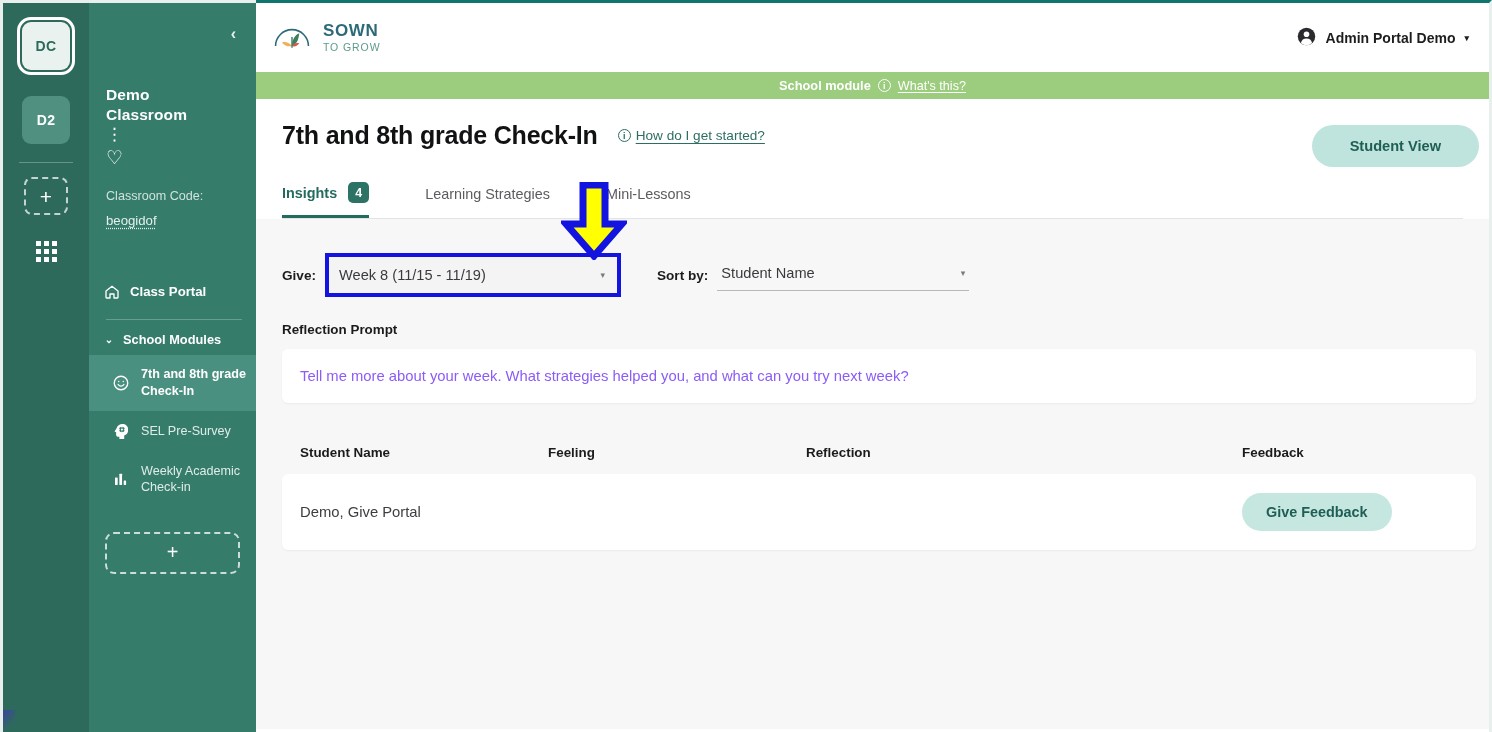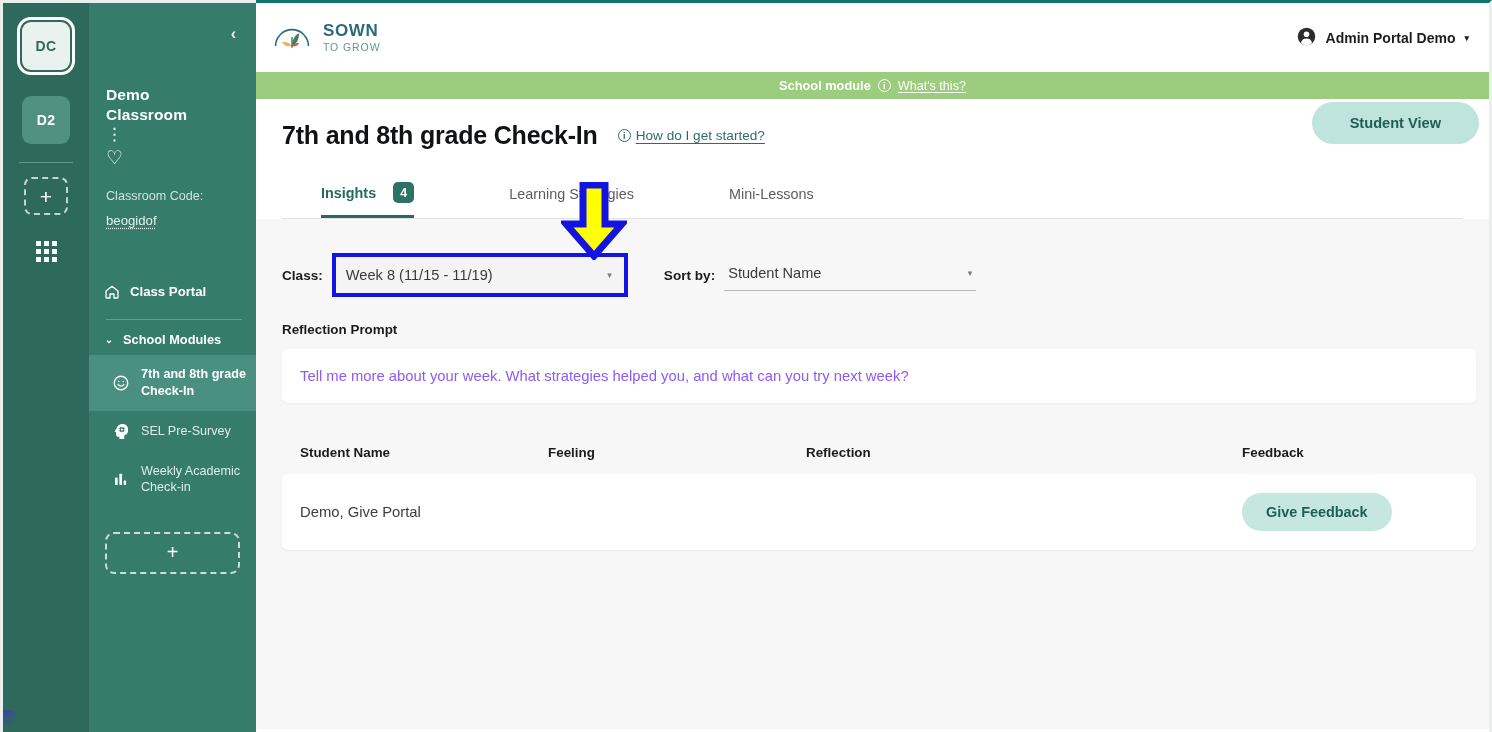--- a/index.html
+++ b/index.html
@@ -307,49 +307,48 @@
     color: #2d6e63; font-size: 13.6px;
   }
   .howto .lnk { text-decoration: underline; text-underline-offset: 2.5px; }
   .howto .info-c {
     display: inline-flex; align-items: center; justify-content: center;
     width: 13px; height: 13px; border: 1.3px solid #2d6e63;
     border-radius: 50%; font-size: 9px; font-weight: bold; font-style: normal;
   }
   .student-view {
     position: absolute;
-    right: 10px; top: 3px;
+    right: 10px; top: 26px;
     background: #bfe4dd;
     color: #1f5e55;
     font-size: 14.6px;
     font-weight: bold;
     padding: 13px 38px;
     border: none;
     border-radius: 26px;
     font-family: inherit;
     cursor: pointer;
   }
 
   .tabs {
     display: flex;
     gap: 0;
     margin-top: 22px;
     border-bottom: 1px solid #e3e3e5;
     background: #ffffff;
     position: relative;
   }
   .tab {
-    display: flex; align-items: center; gap: 17px;
+    display: flex; align-items: center; gap: 11px;
     padding: 10px 0 12px 0;
     margin-right: 56px;
     font-size: 14.4px;
     color: #5c5c60;
     cursor: pointer;
     position: relative;
-    margin-left: 39px;
   }
   .tab.active { color: #236b5e; font-weight: bold; border-bottom: 3px solid #236b5e; }
   .tab .badge {
     background: #2c7265; color: #ffffff;
     border-radius: 5px;
     min-width: 21px; height: 21px;
     display: inline-flex; align-items: center; justify-content: center;
     font-size: 12.4px; font-weight: bold;
     padding: 0 5px;
   }
@@ -620,21 +619,21 @@
         </div>
         <div class="tab">
           <span>Mini-Lessons</span>
         </div>
       </div>
     </div>
 
     <div class="content">
 
       <div class="controls">
-        <span class="ctrl-label">Class:</span>
+        <span class="ctrl-label">Give:</span>
         <div class="select-week">
           <span>Week 8 (11/15 - 11/19)</span>
           <span class="dd-caret">▾</span>
         </div>
 
         <span class="ctrl-label" style="margin-left:36px;">Sort by:</span>
         <div class="select-plain" style="margin-left:0;">
           <span>Student Name</span>
           <span class="dd-caret">▾</span>
         </div>

